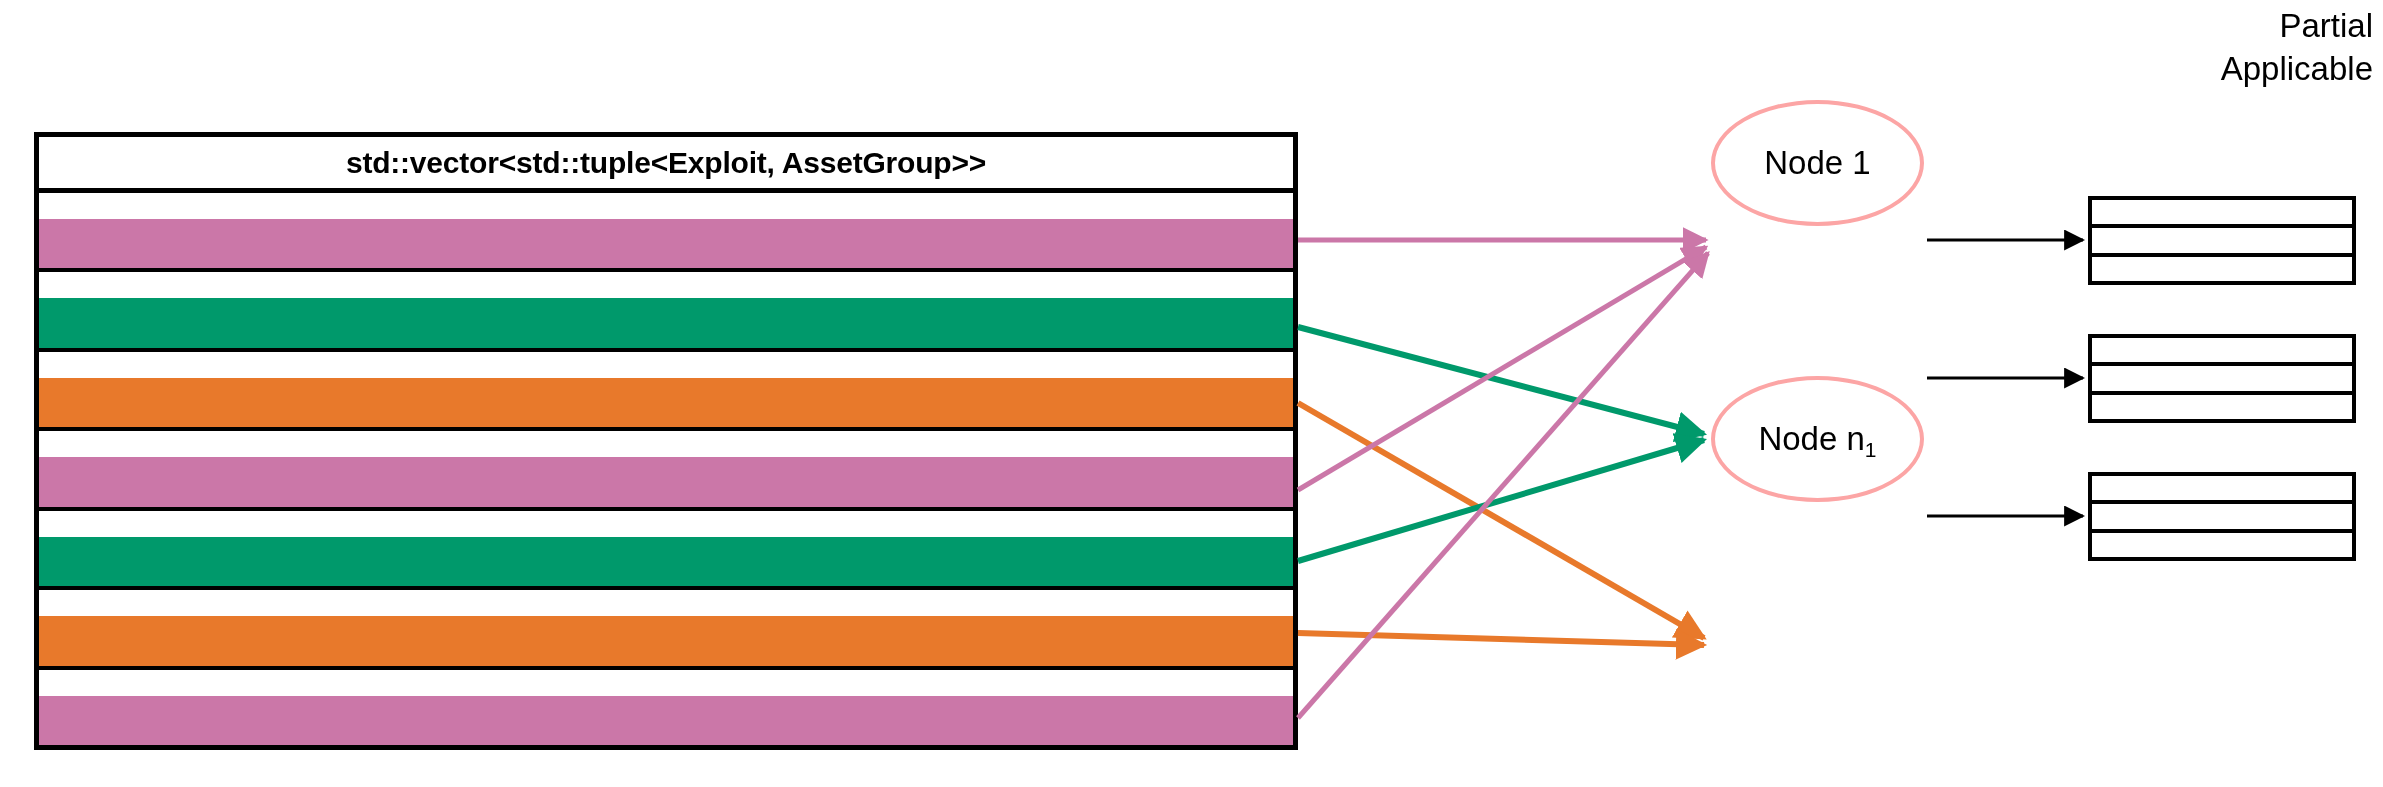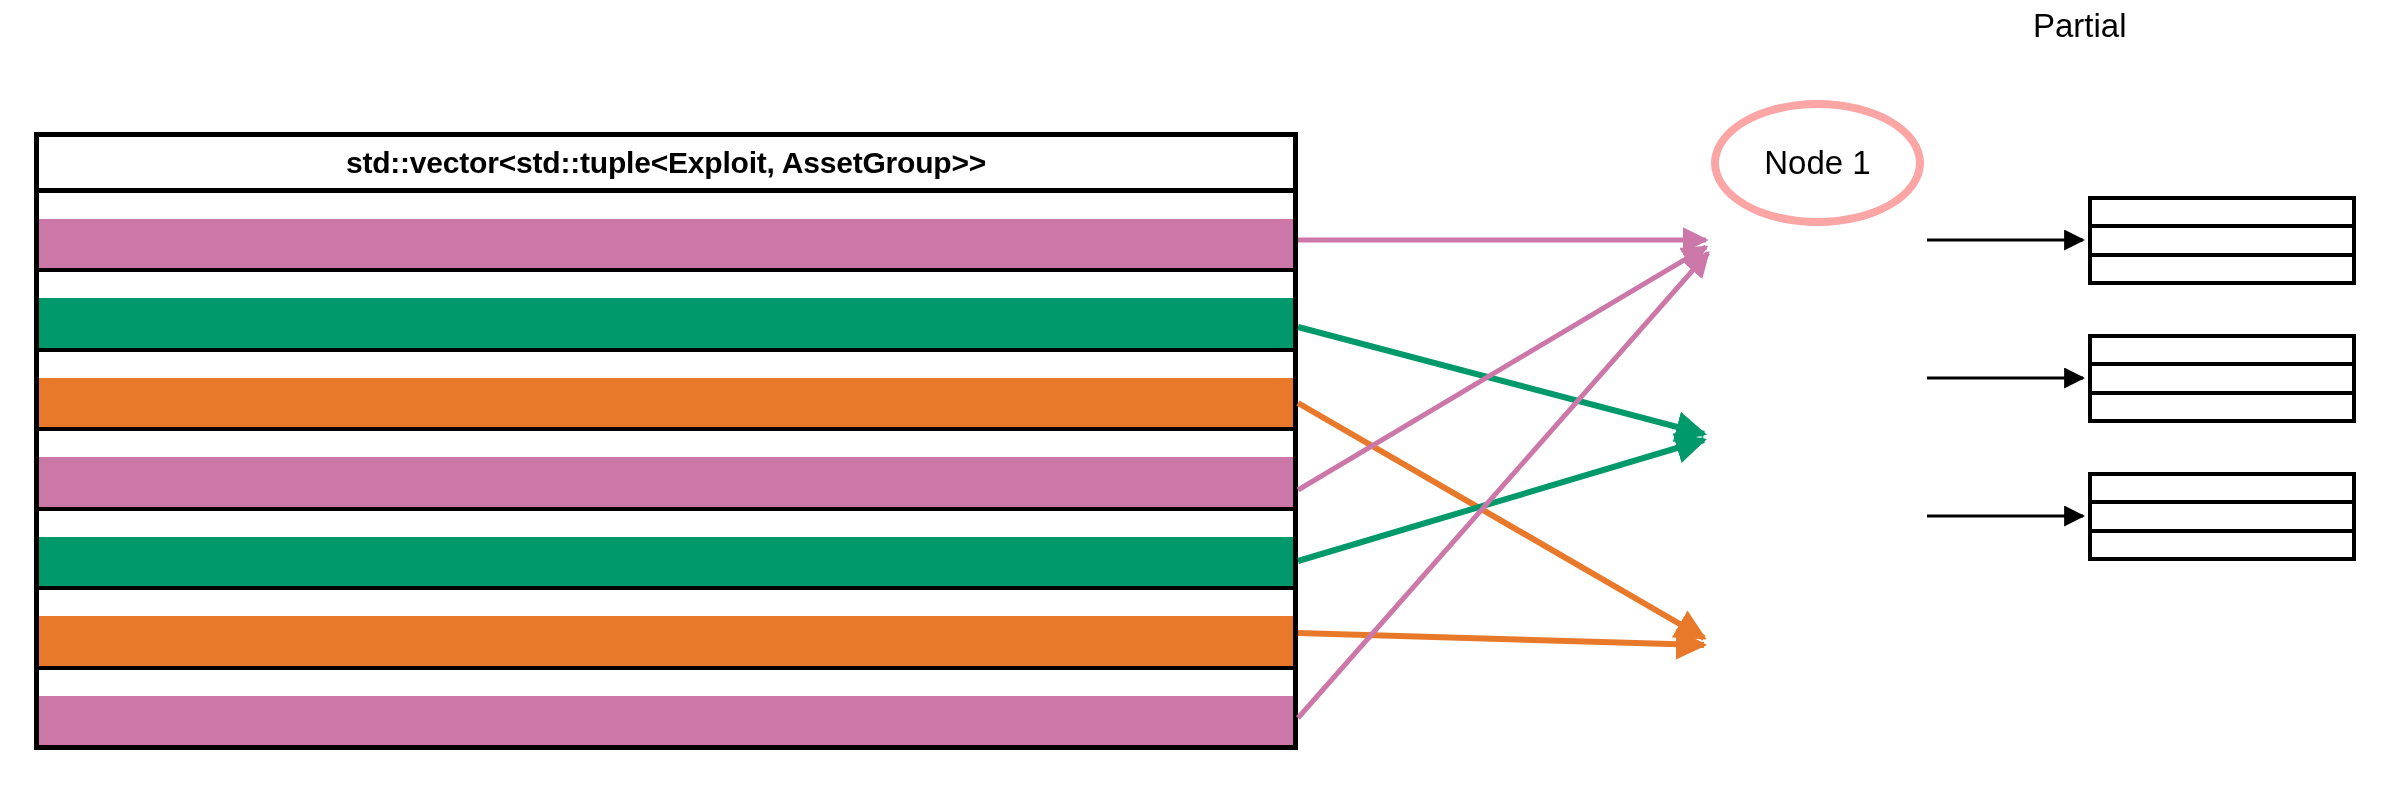--- a/index.html
+++ b/index.html
@@ -53,21 +53,21 @@
   }
   .vector-row:last-child {
     border-bottom: none;
   }
 
   
   .node {
     position: absolute;
     width: 213px;
     height: 126px;
-    border: 8px solid #fca5a5;
+    border: 4px solid #fca5a5;
     border-radius: 50%;
     box-sizing: border-box;
     background: #ffffff;
     display: flex;
     align-items: center;
     justify-content: center;
     font-size: 33px;
     color: #000000;
   }
   #node-1 { left: 1711px; top: 100px; }
@@ -80,21 +80,21 @@
     position: relative;
     top: 7px;
   }
 
   
   #pav-caption {
     position: absolute;
     left: 2033px;
     top: 4px;
     width: 340px;
-    text-align: left;
+    text-align: right;
     font-size: 33px;
     line-height: 43px;
     color: #000000;
   }
 
   
   .pav-box {
     position: absolute;
     left: 2088px;
     width: 268px;
@@ -172,23 +172,27 @@
     <line x1="1298" y1="718" x2="1708" y2="253" stroke="#CB77A8" stroke-width="5" marker-end="url(#arrow-pink)"></line>
 
     <line x1="1927" y1="240" x2="2083" y2="240" stroke="#000000" stroke-width="3" marker-end="url(#arrow-black)"></line>
     <line x1="1927" y1="378" x2="2083" y2="378" stroke="#000000" stroke-width="3" marker-end="url(#arrow-black)"></line>
     <line x1="1927" y1="516" x2="2083" y2="516" stroke="#000000" stroke-width="3" marker-end="url(#arrow-black)"></line>
   </svg>
 
   <div class="node" id="node-1">
     <span class="node-label">Node 1</span>
   </div>
+  <div class="node" id="node-n">
+    <span class="node-label"><span>Node n</span><sub>1</sub></span>
+  </div>
 
   <div id="pav-caption">
     <div>Partial</div>
+    <div>Applicable</div>
   </div>
 
   <div class="pav-box" id="pav-box-1">
     <div class="pav-cell"></div>
     <div class="pav-cell"></div>
     <div class="pav-cell"></div>
   </div>
   <div class="pav-box" id="pav-box-2">
     <div class="pav-cell"></div>
     <div class="pav-cell"></div>

